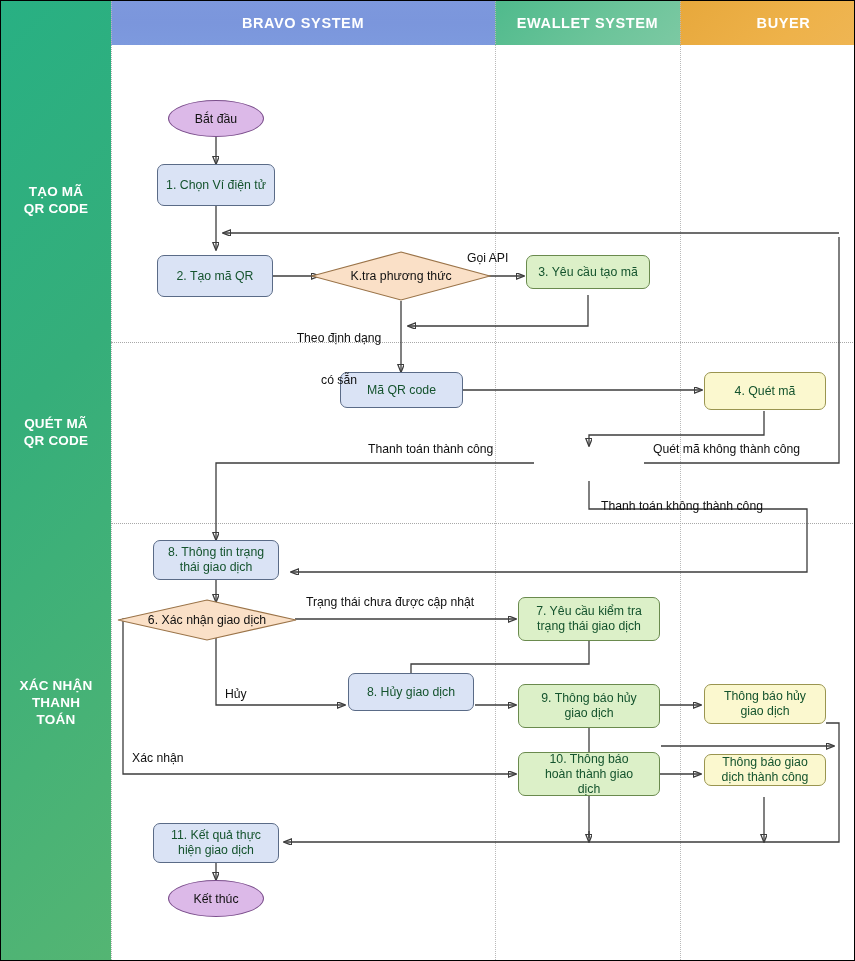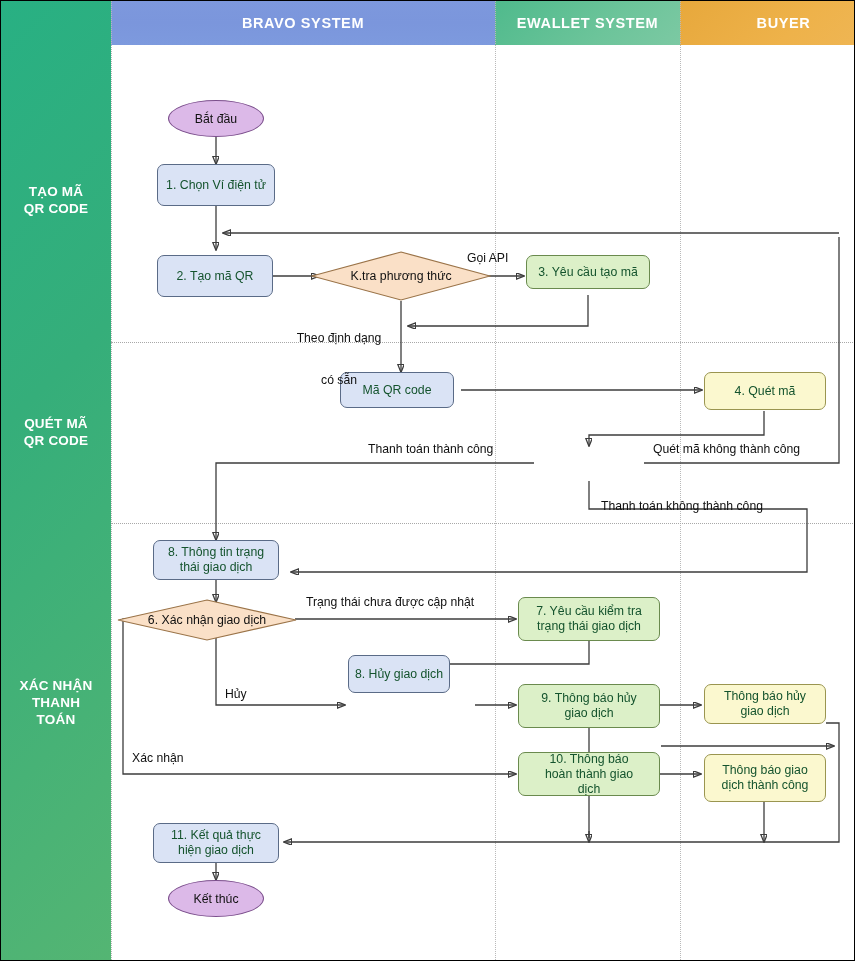--- a/index.html
+++ b/index.html
@@ -263,21 +263,21 @@
     <svg width="180" height="50">
         <polygon points="90,1 179,25 90,49 1,25" fill="#fae0c7" stroke="#9a7348" stroke-width="1.2"></polygon>
       </svg>
     <div class="diamond-text">K.tra phương thức</div>
   </div>
 
   <div class="node green" style="left:525px; top:254px; width:124px; height:34px;">
     <span>3. Yêu cầu tạo mã</span>
   </div>
 
-  <div class="node blue" style="left:339px; top:371px; width:114px; height:36px;">
+  <div class="node blue" style="left:339px; top:371px; width:123px; height:36px;">
     <span>Mã QR code</span>
   </div>
 
   <div class="node yellow" style="left:703px; top:371px; width:122px; height:38px;">
     <span>4. Quét mã</span>
   </div>
 
 
   <div class="node blue" style="left:152px; top:539px; width:126px; height:40px; flex-direction:column;">
     <span>8. Thông tin trạng</span>
@@ -289,41 +289,41 @@
         <polygon points="90,1 179,21 90,41 1,21" fill="#fae0c7" stroke="#9a7348" stroke-width="1.2"></polygon>
       </svg>
     <div class="diamond-text">6. Xác nhận giao dịch</div>
   </div>
 
   <div class="node green" style="left:517px; top:596px; width:142px; height:44px; flex-direction:column;">
     <span>7. Yêu cầu kiểm tra</span>
     <span>trạng thái giao dịch</span>
   </div>
 
-  <div class="node blue" style="left:347px; top:654px; width:102px; height:38px;">
+  <div class="node blue" style="left:347px; top:672px; width:126px; height:38px;">
     <span>8. Hủy giao dịch</span>
   </div>
 
   <div class="node green" style="left:517px; top:683px; width:142px; height:44px; flex-direction:column;">
     <span>9. Thông báo hủy</span>
     <span>giao dịch</span>
   </div>
 
   <div class="node yellow" style="left:703px; top:683px; width:122px; height:40px; flex-direction:column;">
     <span>Thông báo hủy</span>
     <span>giao dịch</span>
   </div>
 
   <div class="node green" style="left:517px; top:751px; width:142px; height:44px; flex-direction:column;">
     <span>10. Thông báo</span>
     <span>hoàn thành giao</span>
     <span>dịch</span>
   </div>
 
-  <div class="node yellow" style="left:703px; top:753px; width:122px; height:48px; flex-direction:column;">
+  <div class="node yellow" style="left:703px; top:753px; width:122px; height:32px; flex-direction:column;">
     <span>Thông báo giao</span>
     <span>dịch thành công</span>
   </div>
 
   <div class="node blue" style="left:152px; top:822px; width:126px; height:40px; flex-direction:column;">
     <span>11. Kết quả thực</span>
     <span>hiện giao dịch</span>
   </div>
 
   <div class="terminator" style="left:167px; top:879px; width:96px; height:37px;">

